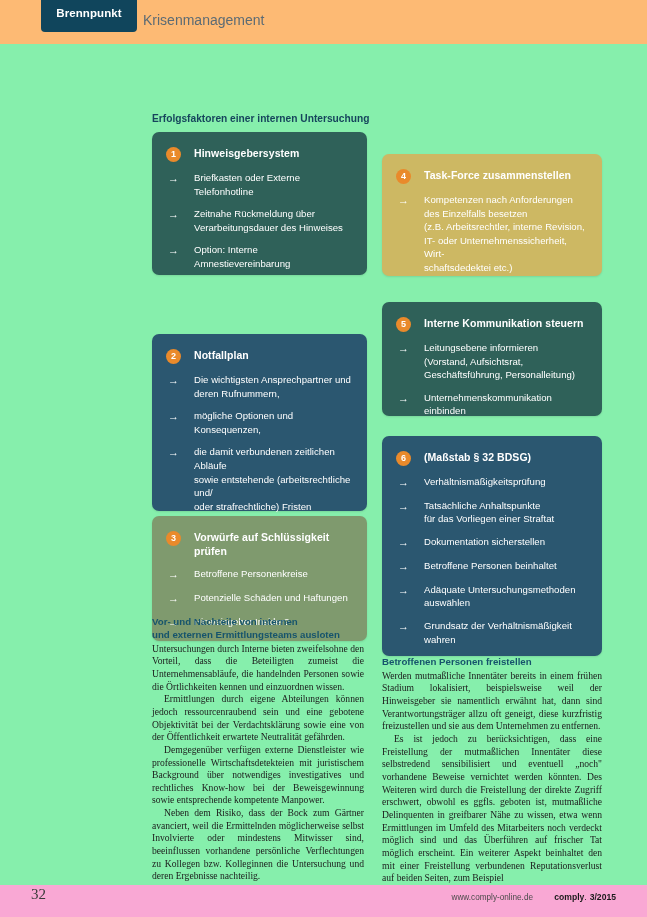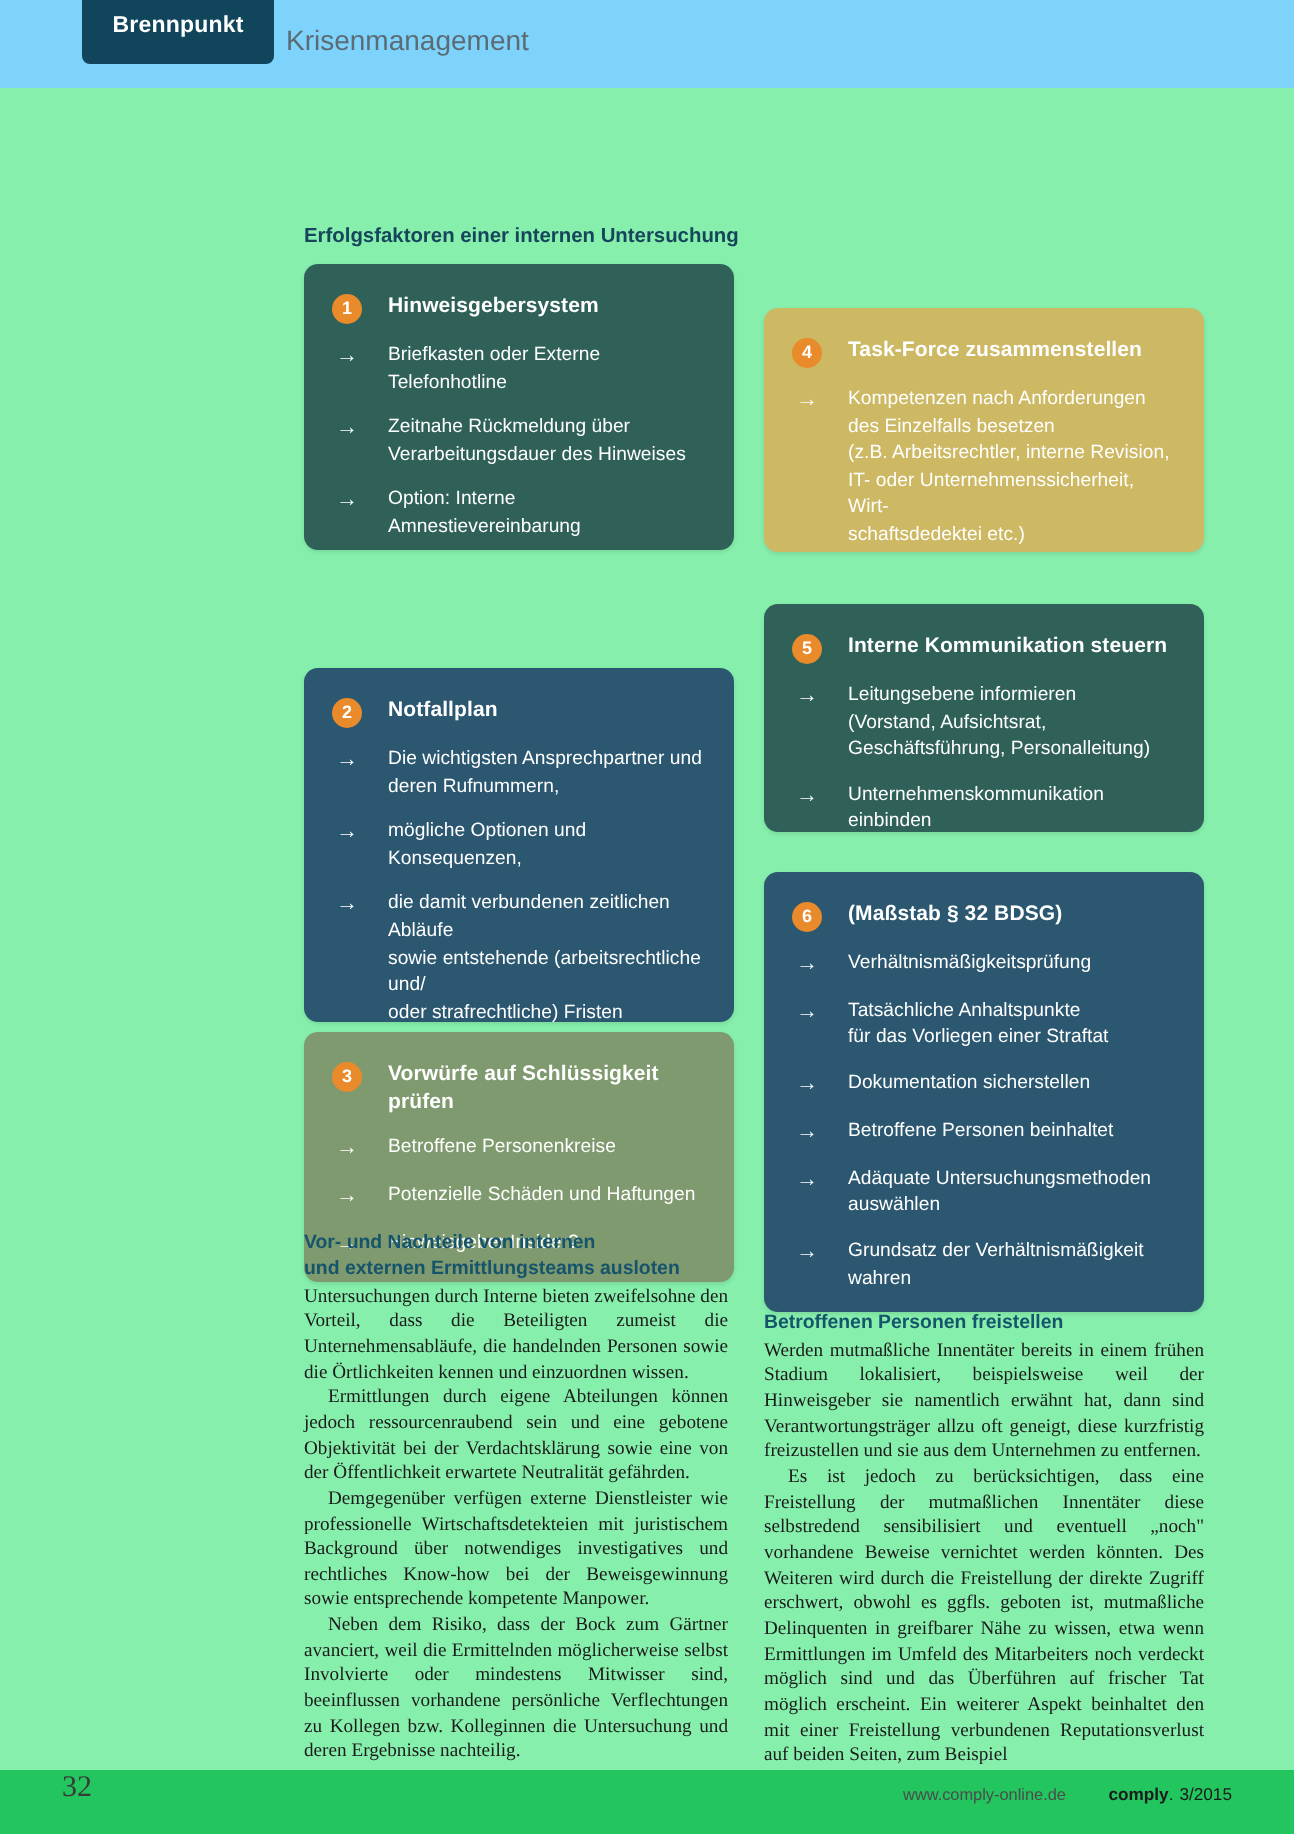--- a/index.html
+++ b/index.html
@@ -14,21 +14,21 @@
     overflow: hidden;
     position: relative;
   }
 
   
   .header {
     position: absolute;
     top: 0; left: 0;
     width: 647px;
     height: 44px;
-    background: #7dd3fc;
+    background: #fdba74;
     text-align: right;
   }
   .brand-tab {
     position: absolute;
     left: 41px;
     top: -6px;
     width: 96px;
     height: 38px;
     background: #10455c;
     border-radius: 4px;
@@ -166,21 +166,21 @@
   .para { margin: 0; }
   .para.indent { text-indent: 12px; }
 
   
   .footer {
     position: absolute;
     left: 0;
     top: 885px;
     width: 647px;
     height: 32px;
-    background: #22c55e;
+    background: #f9a8d4;
   }
   .folio {
     position: absolute;
     left: 31px;
     top: 1px;
     font-size: 15px;
     color: #3a3a3a;
     font-family: "Liberation Serif", serif;
   }
   .foot-url {
@@ -191,21 +191,21 @@
     color: #4b4b4b;
   }
   .foot-brand {
     position: absolute;
     right: 31px;
     top: 7px;
     font-size: 8.6px;
     color: #1b1b1b;
   }
   .foot-brand b { font-weight: bold; }
-  .foot-brand .issue { font-weight: normal; margin-left: 3px; }
+  .foot-brand .issue { font-weight: bold; margin-left: 3px; }
 </style>
 </head>
 <body>
 
 <div class="header">
   <div class="brand-tab">Brennpunkt</div>
   <div class="section-label">Krisenmanagement</div>
 </div>
 
 <div class="page">

